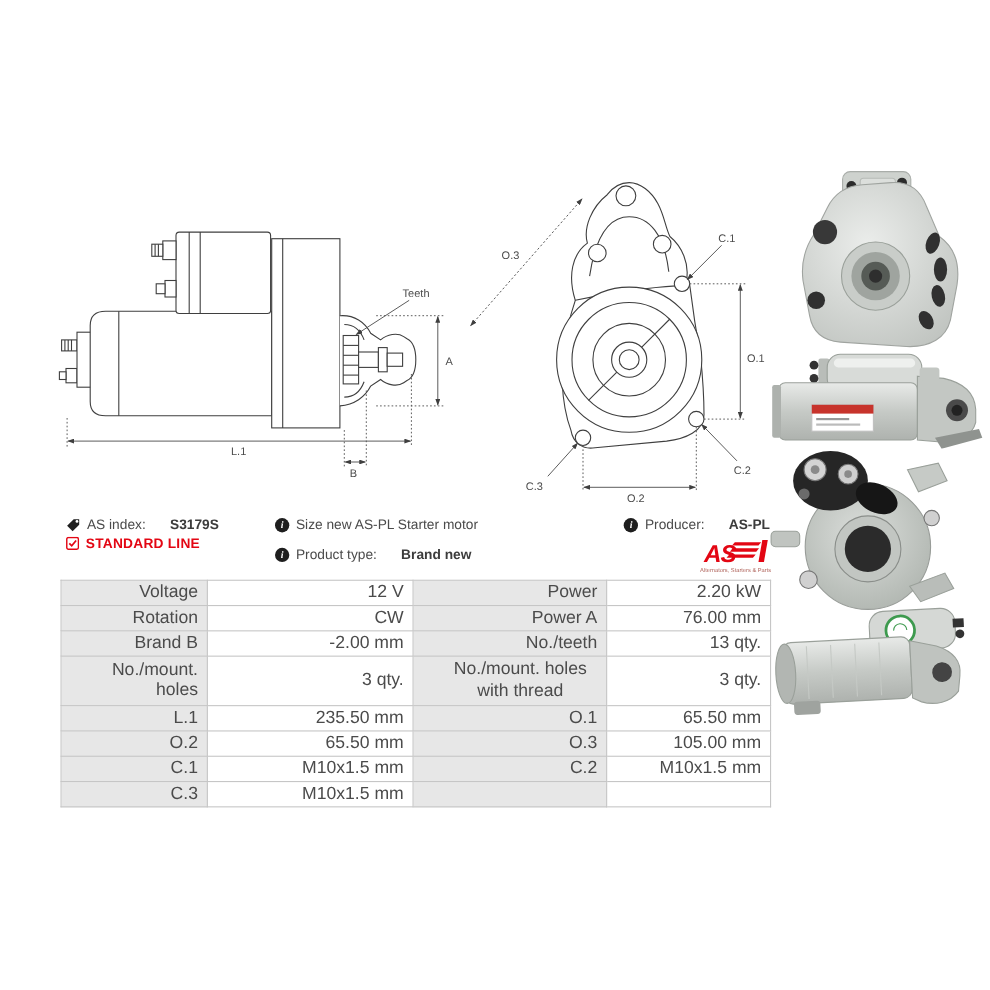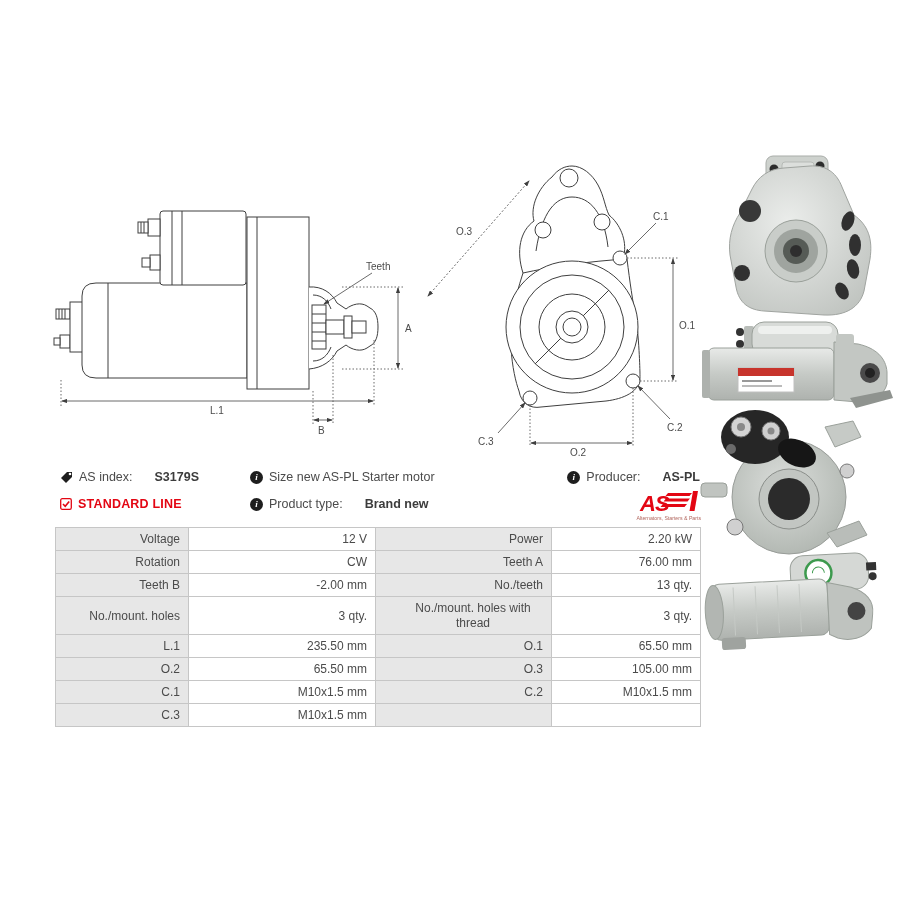--- a/index.html
+++ b/index.html
@@ -9,21 +9,21 @@
   .abs{position:absolute;}
   
   .info-line{position:absolute;display:flex;align-items:center;gap:6px;font-size:12.5px;white-space:nowrap;}
   .info-line b{color:#3c3c3c;margin-left:16px;}
   .info-icon{display:inline-flex;width:13px;height:13px;border-radius:50%;background:#1e1e1e;color:#fff;
              align-items:center;justify-content:center;font-size:9px;font-weight:bold;
              font-family:"Liberation Serif","DejaVu Serif",serif;font-style:italic;flex:0 0 13px;}
   .red-line{color:#e30613;font-weight:bold;letter-spacing:.2px;}
   
   table.spec{position:absolute;left:55px;top:527px;width:645px;border-collapse:collapse;table-layout:fixed;}
-  table.spec td{border:1px solid #c6c6c6;font-size:12px;color:#4b4b4b;text-align:right;
+  table.spec td{border:1px solid #c6c6c6;font-size:16px;color:#4b4b4b;text-align:right;
                 padding:2px 8px;vertical-align:middle;background:#fff;}
   table.spec td.lbl{background:#e7e7e7;}
   table.spec tr{height:23px;}
   table.spec tr.tall{height:38px;}
   .wrapnarrow{display:inline-block;max-width:140px;text-align:center;line-height:1.25;}
 </style>
 </head>
 <body>
 
 <div class="page">
@@ -245,21 +245,21 @@
 
   <div class="info-line" style="left:60px;top:470px">
     <svg width="13" height="13" viewBox="0 0 13 13">
       <path d="M7,1 L12,1 L12,6 L6,12 L1,7 Z" fill="#1e1e1e"></path>
         <circle cx="10" cy="3" r="1.3" fill="#fff"></circle>
     </svg>
     <span>AS index:</span>
     <b>S3179S</b>
   </div>
 
-  <div class="info-line" style="left:60px;top:497px">
+  <div class="info-line" style="left:60px;top:487px">
     <svg width="12" height="12" viewBox="0 0 12 12">
       <rect x="0.7" y="0.7" width="10.6" height="10.6" rx="1.5" fill="#fff" stroke="#e30613" stroke-width="1.3"></rect>
       <path d="M3,6 L5.2,8.2 L9.2,3.4" fill="none" stroke="#e30613" stroke-width="1.6"></path>
     </svg>
     <span class="red-line">STANDARD LINE</span>
   </div>
 
   <div class="info-line" style="left:250px;top:470px">
     <span class="info-icon">i</span>
     <span>Size new AS-PL Starter motor</span>
@@ -298,25 +298,25 @@
     <tbody>
         <tr>
       <td class="lbl">Voltage</td>
       <td class="val">12 V</td>
       <td class="lbl">Power</td>
       <td class="val">2.20 kW</td>
     </tr>
     <tr>
       <td class="lbl">Rotation</td>
       <td class="val">CW</td>
-      <td class="lbl">Teeth A</td>
+      <td class="lbl">Power A</td>
       <td class="val">76.00 mm</td>
     </tr>
     <tr>
-      <td class="lbl">Teeth B</td>
+      <td class="lbl">Brand B</td>
       <td class="val">-2.00 mm</td>
       <td class="lbl">No./teeth</td>
       <td class="val">13 qty.</td>
     </tr>
     <tr class="tall">
       <td class="lbl">No./mount. holes</td>
       <td class="val">3 qty.</td>
       <td class="lbl"><span class="wrapnarrow">No./mount. holes with thread</span></td>
       <td class="val">3 qty.</td>
     </tr>

